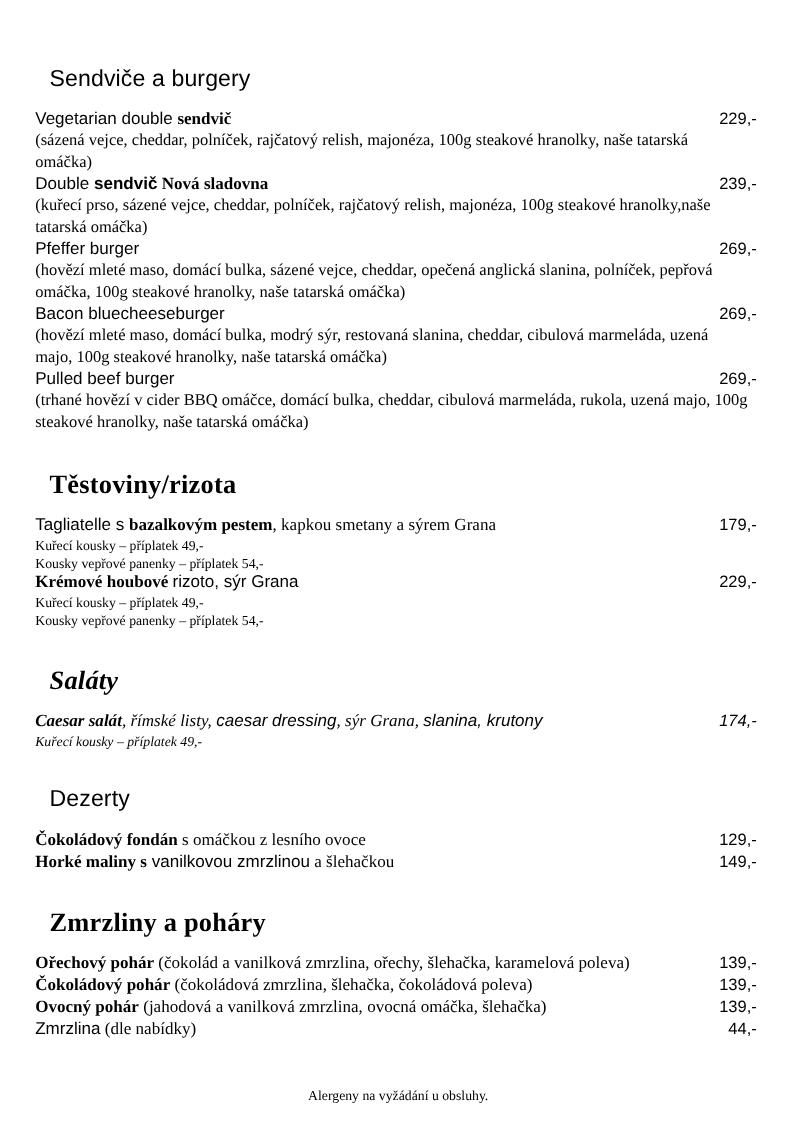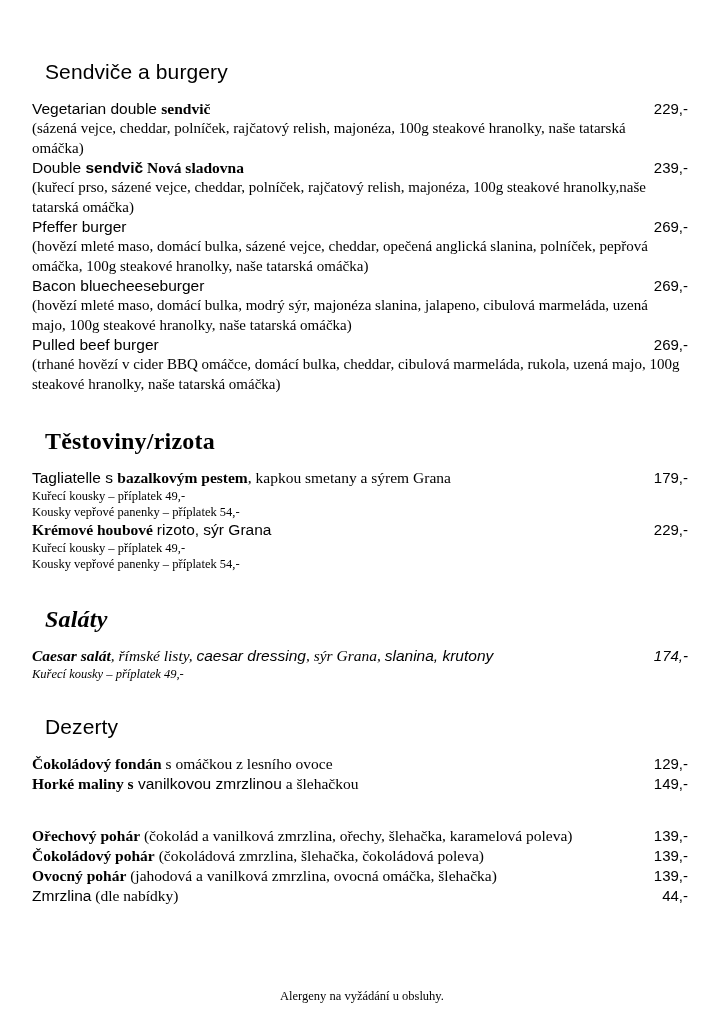--- a/index.html
+++ b/index.html
@@ -144,21 +144,21 @@
               <div class="item-name"><span class="sans">Pfeffer burger</span></div>
               <div class="item-price">269,-</div>
             </div>
             <div class="item-desc">(hovězí mleté maso, domácí bulka, sázené vejce, cheddar, opečená anglická slanina, polníček,  pepřová omáčka, 100g steakové hranolky, naše tatarská omáčka)</div>
           </div>
           <div class="item">
             <div class="item-line">
               <div class="item-name"><span class="sans">Bacon bluecheeseburger</span></div>
               <div class="item-price">269,-</div>
             </div>
-            <div class="item-desc">(hovězí mleté maso, domácí bulka, modrý sýr, majonéza slanina, jalapeno, cibulová marmeláda, uzená majo, 100g steakové  hranolky, naše tatarská omáčka)</div>
+            <div class="item-desc">(hovězí mleté maso, domácí bulka, modrý sýr, restovaná slanina, cheddar, cibulová marmeláda, uzená majo, 100g steakové  hranolky, naše tatarská omáčka)</div>
           </div>
           <div class="item">
             <div class="item-line">
               <div class="item-name"><span class="sans">Pulled beef burger</span></div>
               <div class="item-price">269,-</div>
             </div>
             <div class="item-desc">(trhané hovězí v cider BBQ omáčce, domácí bulka, cheddar, cibulová marmeláda, rukola, uzená majo,  100g steakové  hranolky, naše tatarská omáčka)</div>
           </div>
         </div>
       </div>
@@ -206,20 +206,21 @@
           </div>
           <div class="item">
             <div class="item-line">
               <div class="item-name"><span class="serif-b">Horké maliny s</span><span class="sans"> vanilkovou zmrzlinou</span><span class="serif"> a šlehačkou</span></div>
               <div class="item-price">149,-</div>
             </div>
           </div>
         </div>
       </div>
       <div class="section" style="margin-top: 32px;">
+        <div class="section-heading serif-bold">Zmrzliny a poháry</div>
         <div class="section-body" style="margin-top: 14px;">
           <div class="item">
             <div class="item-line">
               <div class="item-name"><span class="serif-b">Ořechový pohár</span><span class="serif"> (čokolád a vanilková zmrzlina, ořechy, šlehačka, karamelová poleva)</span></div>
               <div class="item-price">139,-</div>
             </div>
           </div>
           <div class="item">
             <div class="item-line">
               <div class="item-name"><span class="serif-b">Čokoládový pohár</span><span class="serif"> (čokoládová zmrzlina, šlehačka, čokoládová poleva)</span></div>

